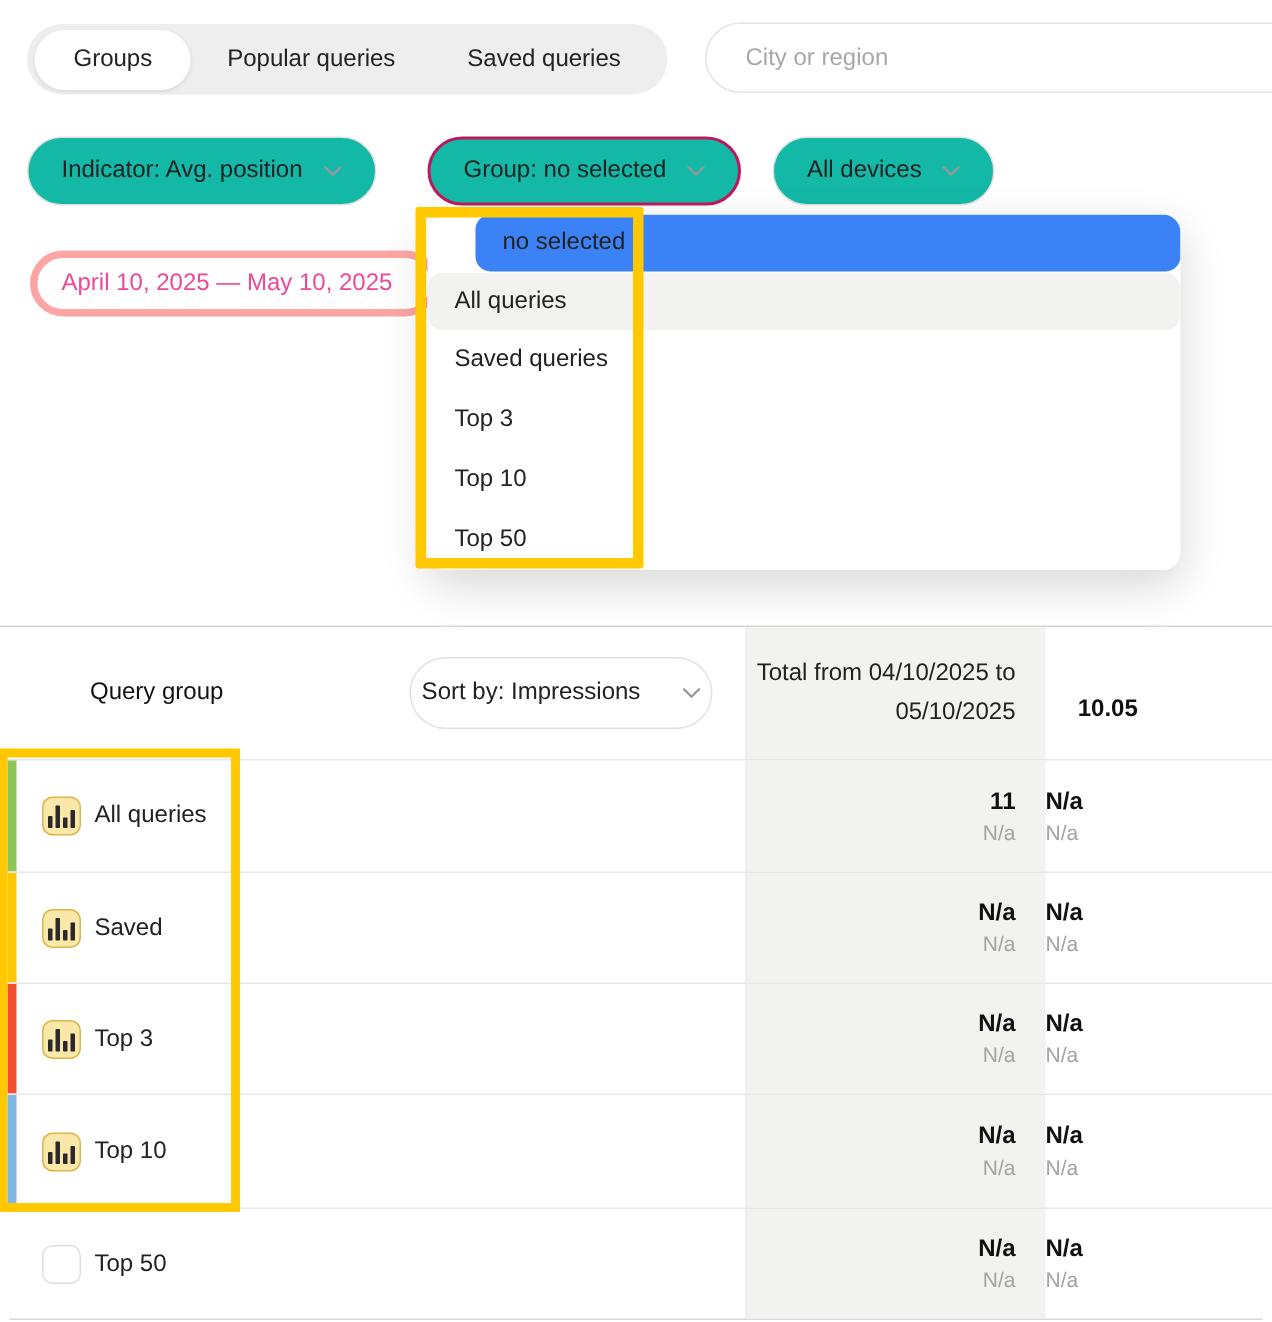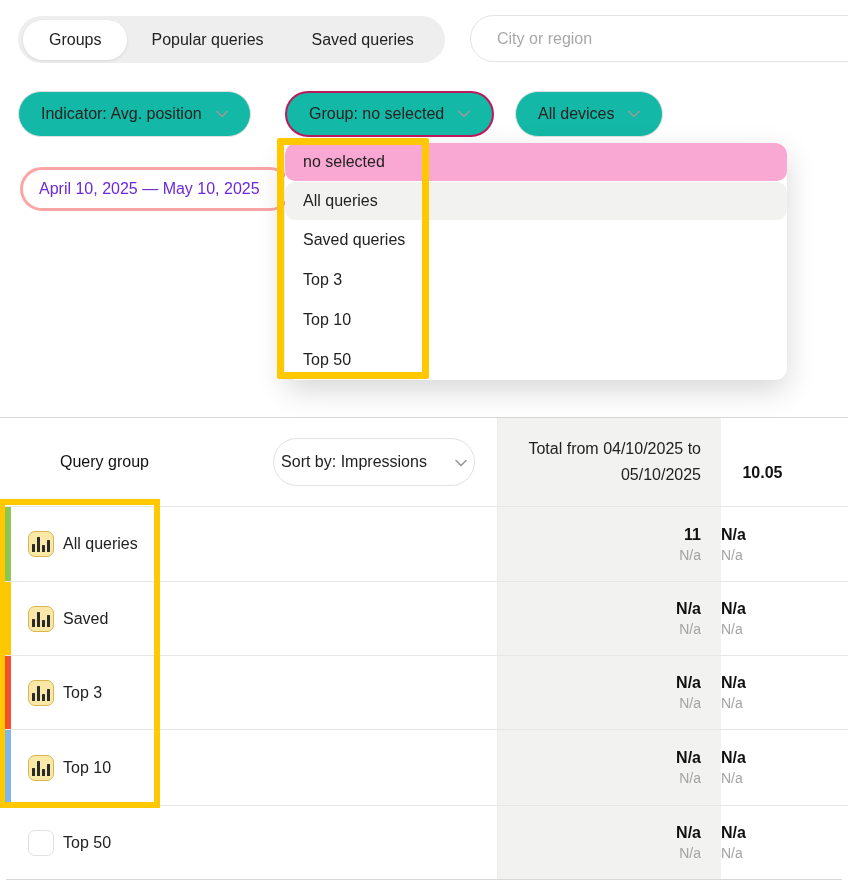--- a/index.html
+++ b/index.html
@@ -23,48 +23,48 @@
   
   .pill { position:absolute; top:91px; height:46px; background:#14b8a6; border:1px solid #e1e1e1;
           border-radius:23px; display:flex; align-items:center; gap:14px; padding:0 22px;
           font-size:16px; color:#222; cursor:pointer; }
   .pill .chev { display:flex; align-items:center; }
   #pill-indicator { left:18px; }
   #pill-group { left:285px; border:2px solid #be185d; z-index:4; }
   #pill-devices { left:515px; }
 
   .date-pill { position:absolute; left:20px; top:167px; width:272px; height:44px;
-               border:3px solid #fca5a5; border-radius:22px; background:#fff;
-               display:flex; align-items:center; padding-left:16px; font-size:16px; color:#6d28d9;
+               border:5px solid #fca5a5; border-radius:22px; background:#fff;
+               display:flex; align-items:center; padding-left:16px; font-size:16px; color:#ec4899;
                cursor:pointer; z-index:1; }
 
   
   .dropdown { position:absolute; left:285px; top:143px; width:502px; height:237px;
               background:#fff; border-radius:12px; box-shadow:0 10px 30px rgba(0,0,0,0.16);
               z-index:2; overflow:hidden; }
   .dd-item { height:40px; display:flex; align-items:center; padding-left:18px;
              font-size:16px; color:#222; cursor:pointer; }
   .dd-item.hl { height:38px; border-radius:10px; }
-  .dd-item.hl0 { background:#f9a8d4; margin-bottom:1px; }
+  .dd-item.hl0 { background:#3b82f6; margin-bottom:1px;margin-left:32px; }
   .dd-item.hl1 { background:#f2f2f1; }
 
   
   .annot { position:absolute; border:7px solid #ffc800; background:transparent;
            z-index:6; pointer-events:none; }
   #annot-dropdown { left:277px; top:138px; width:152px; height:241px; border-radius:2px; }
   #annot-rows { left:-1px; top:499px; width:161px; height:309px; border-width:6px; }
 
   
   .table { position:absolute; left:0; top:417px; width:848px; border-top:1px solid #d8d8d8;
            border-bottom:1px solid #d8d8d8; }
   .trow { position:relative; display:flex; width:100%; }
   .thead { height:88px; }
   .tr { height:75px; border-top:1px solid #e7e7e7; }
   .cell-main { width:497px; position:relative; display:flex; align-items:center; }
-  .cell-total { width:224px; background:#f2f2f0; border-left:1px solid #ececec;
+  .cell-total { width:200px; background:#f2f2f0; border-left:1px solid #ececec;
                 display:flex; flex-direction:column; justify-content:center;
                 align-items:flex-end; padding-right:20px; }
   .cell-metric { width:111px; display:flex; flex-direction:column; justify-content:center;
                  padding-right:28px; }
   .th-label { font-size:16px; font-weight:normal; color:#111; margin-left:60px; }
   .sort-pill { position:absolute; left:273px; top:20px; width:202px; height:48px;
                border:1px solid #e1e1e1; border-radius:24px; background:#fff;
                display:flex; align-items:center; justify-content:center; gap:28px;
                font-size:16px; color:#222; cursor:pointer; }
   .total-hdr { font-size:16px; color:#222; text-align:right; line-height:26px; }

